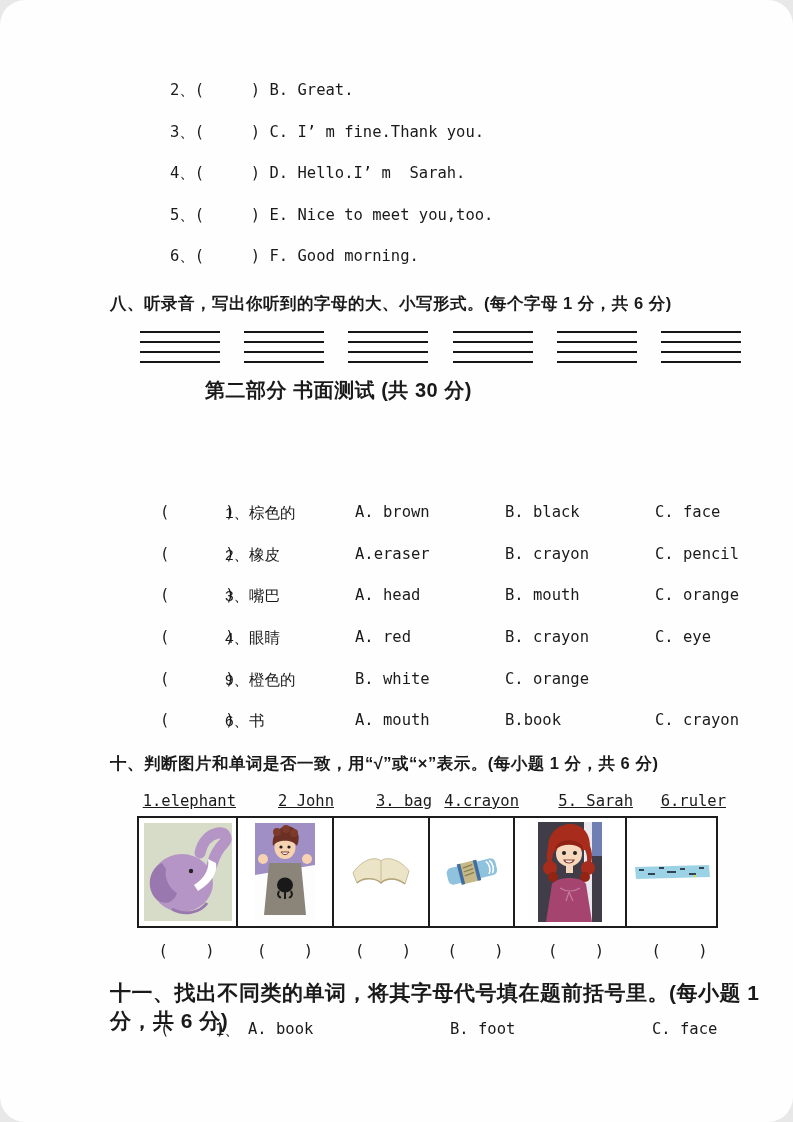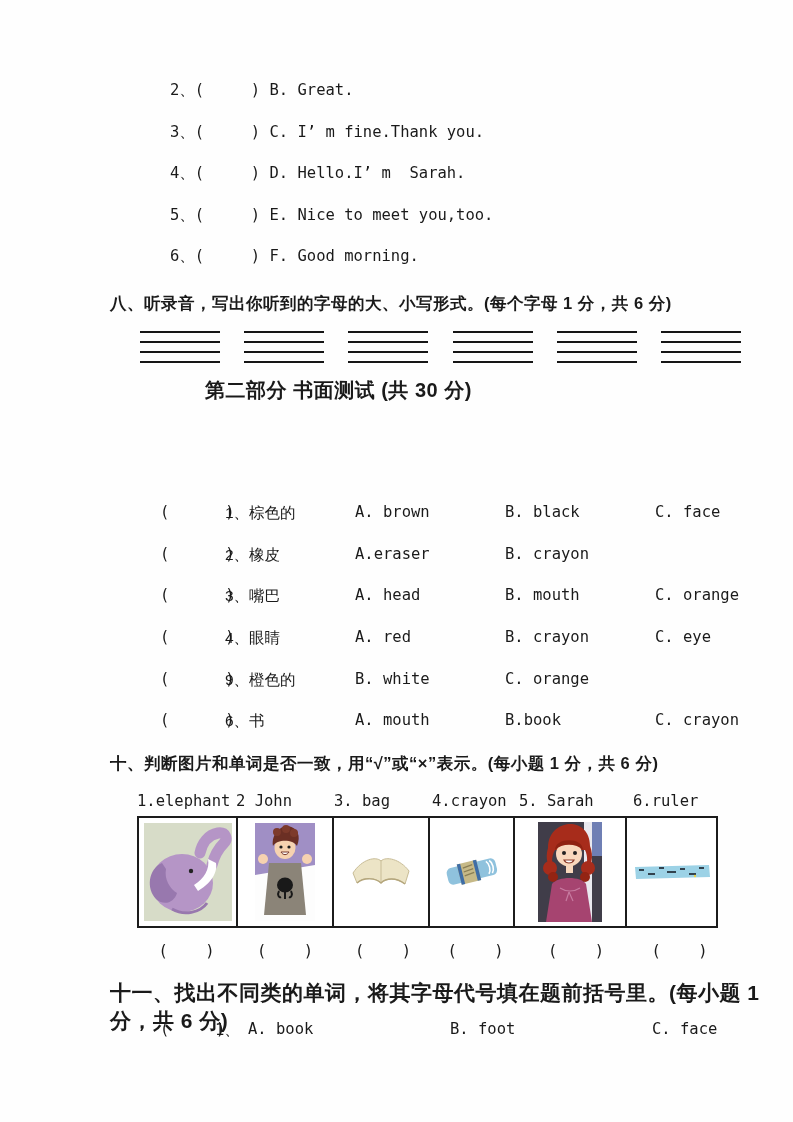--- a/index.html
+++ b/index.html
@@ -1,20 +1,20 @@
 <!DOCTYPE html>
 <html><head>
 <meta charset="utf-8">
 <style>
   * { margin:0; padding:0; box-sizing:border-box; }
   html,body { background:#e8e8e8; }
   body { font-family:"DejaVu Sans Mono", monospace; color:#1a1a1a; }
   .page {
     position:relative; width:793px; height:1122px; margin:0 auto;
-    background:#fefefe; overflow:hidden;
+    background:#fefefe; overflow:hidden;border-radius:25px;
   }
   .pre { white-space:pre; }
   .cnh { font-family:"Liberation Sans", sans-serif; font-weight:700; letter-spacing:0.5px; }
 
   
   .match-list { position:absolute; top:80px; left:170px; font-size:15.5px; }
   .match-item { height:41.6px; white-space:pre; }
 
   
   .s8-heading { position:absolute; top:293px; left:110px; width:650px; font-size:16.5px; }
@@ -32,21 +32,21 @@
   
   .s9-heading { position:absolute; top:421px; left:110px; width:645px;
                 font-size:16.5px; line-height:42px; text-align:justify; }
   .s9-list { position:absolute; top:503px; left:160px; width:620px; font-size:15.5px; }
   .s9-row { height:41.7px; display:grid; grid-template-columns:65px 130px 150px 150px auto; }
   .s9-row .cnq { font-family:"Liberation Sans", sans-serif; font-weight:400; font-size:15.5px; }
 
   
   .s10-heading { position:absolute; top:753px; left:110px; width:660px; font-size:16.5px; }
   .pic-labels { position:absolute; top:792px; left:137px; display:flex; font-size:15.5px; }
-  .pic-labels .lbl { text-align:left; }
+  .pic-labels .lbl { text-align:right;text-decoration:underline; }
   .lbl.c1{width:99px}.lbl.c2{width:98px}.lbl.c3{width:98px}.lbl.c4{width:87px}.lbl.c5{width:114px}.lbl.c6{width:93px}
   .pic-table { position:absolute; top:816px; left:137px; display:flex;
                border:2px solid #1c1c1c; background:#fff; }
   .pic-cell { height:108px; display:flex; align-items:center; justify-content:center;
               border-left:2px solid #1c1c1c; overflow:hidden; }
   .pic-cell:first-child { border-left:none; }
   .pic-cell.c1{width:97px}.pic-cell.c2{width:96px}.pic-cell.c3{width:96px}.pic-cell.c4{width:85px}.pic-cell.c5{width:112px}.pic-cell.c6{width:91px}
   .parens-row { position:absolute; top:942px; left:137px; display:flex; font-size:15.5px; }
   .parens-row .pr { text-align:center; white-space:pre; }
   .pr.c1{width:99px}.pr.c2{width:98px}.pr.c3{width:98px}.pr.c4{width:87px}.pr.c5{width:114px}.pr.c6{width:93px}
@@ -120,20 +120,21 @@
       <span class="cnq">1、棕色的</span>
       <span>A. brown</span>
       <span>B. black</span>
       <span>C. face</span>
     </div>
     <div class="s9-row">
       <span class="pre">(      )</span>
       <span class="cnq">2、橡皮</span>
       <span>A.eraser</span>
       <span>B. crayon</span>
+      <span>C. pencil</span>
     </div>
     <div class="s9-row">
       <span class="pre">(      )</span>
       <span class="cnq">3、嘴巴</span>
       <span>A. head</span>
       <span>B. mouth</span>
       <span>C. orange</span>
     </div>
     <div class="s9-row">
       <span class="pre">(      )</span>

